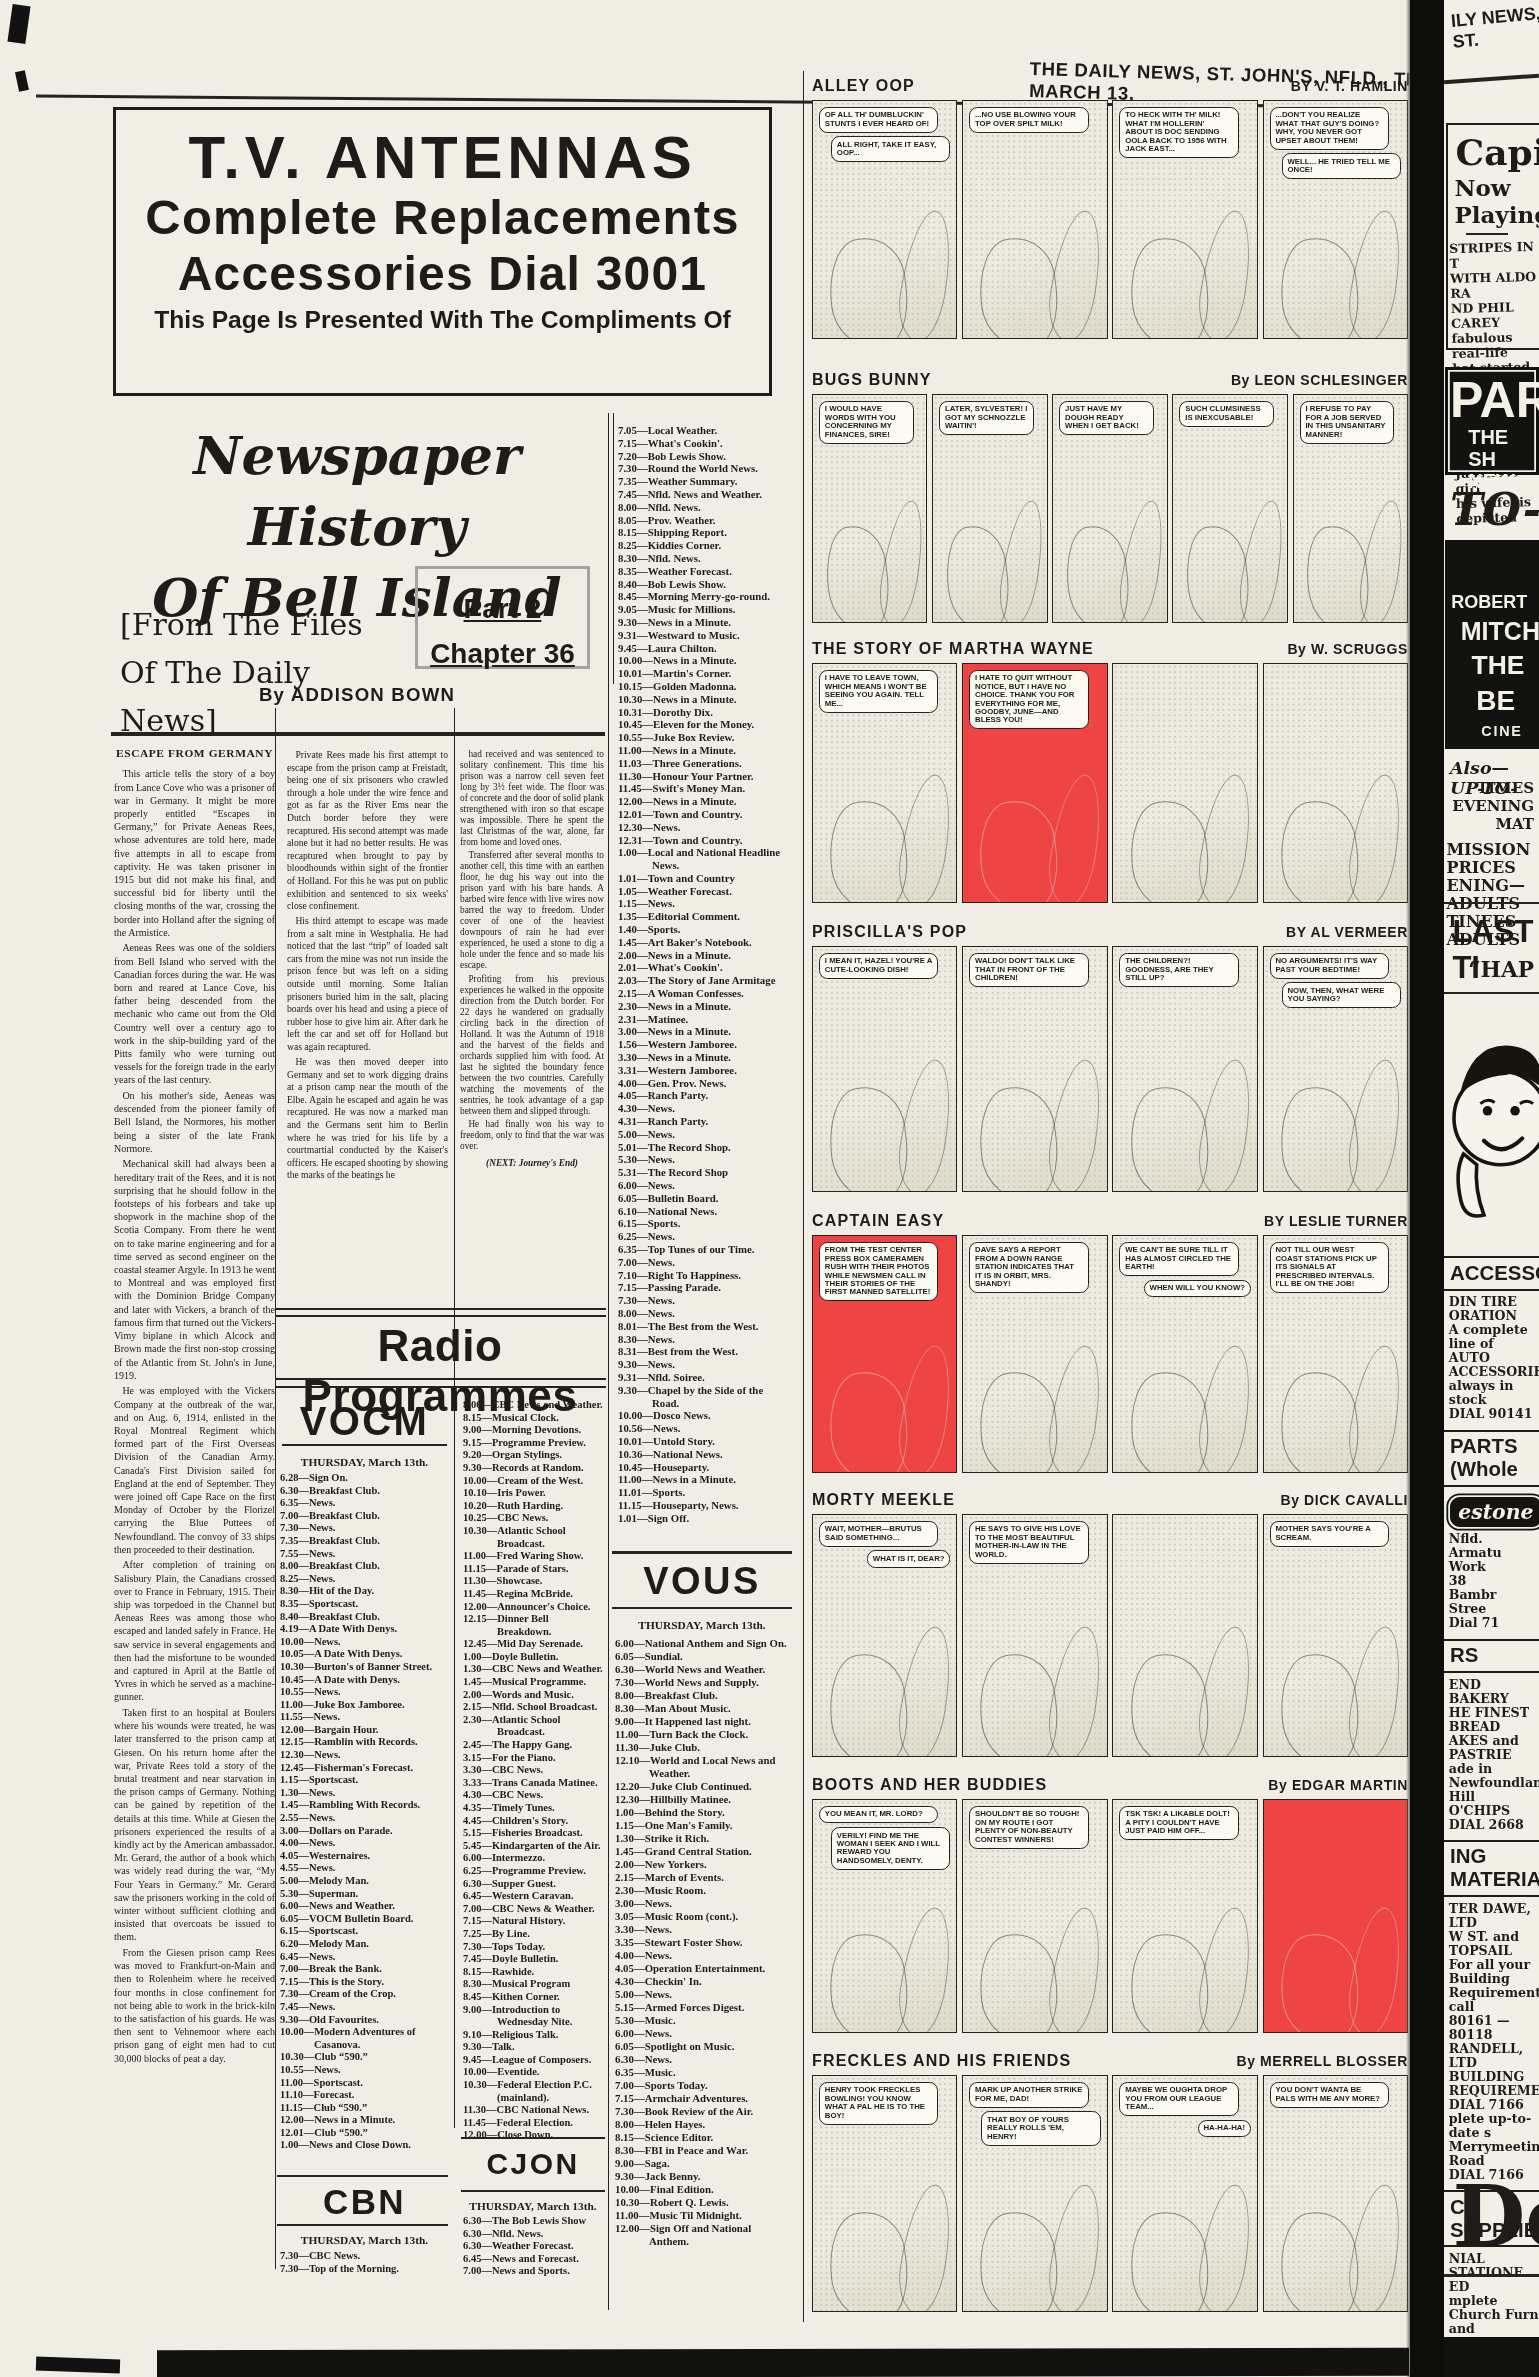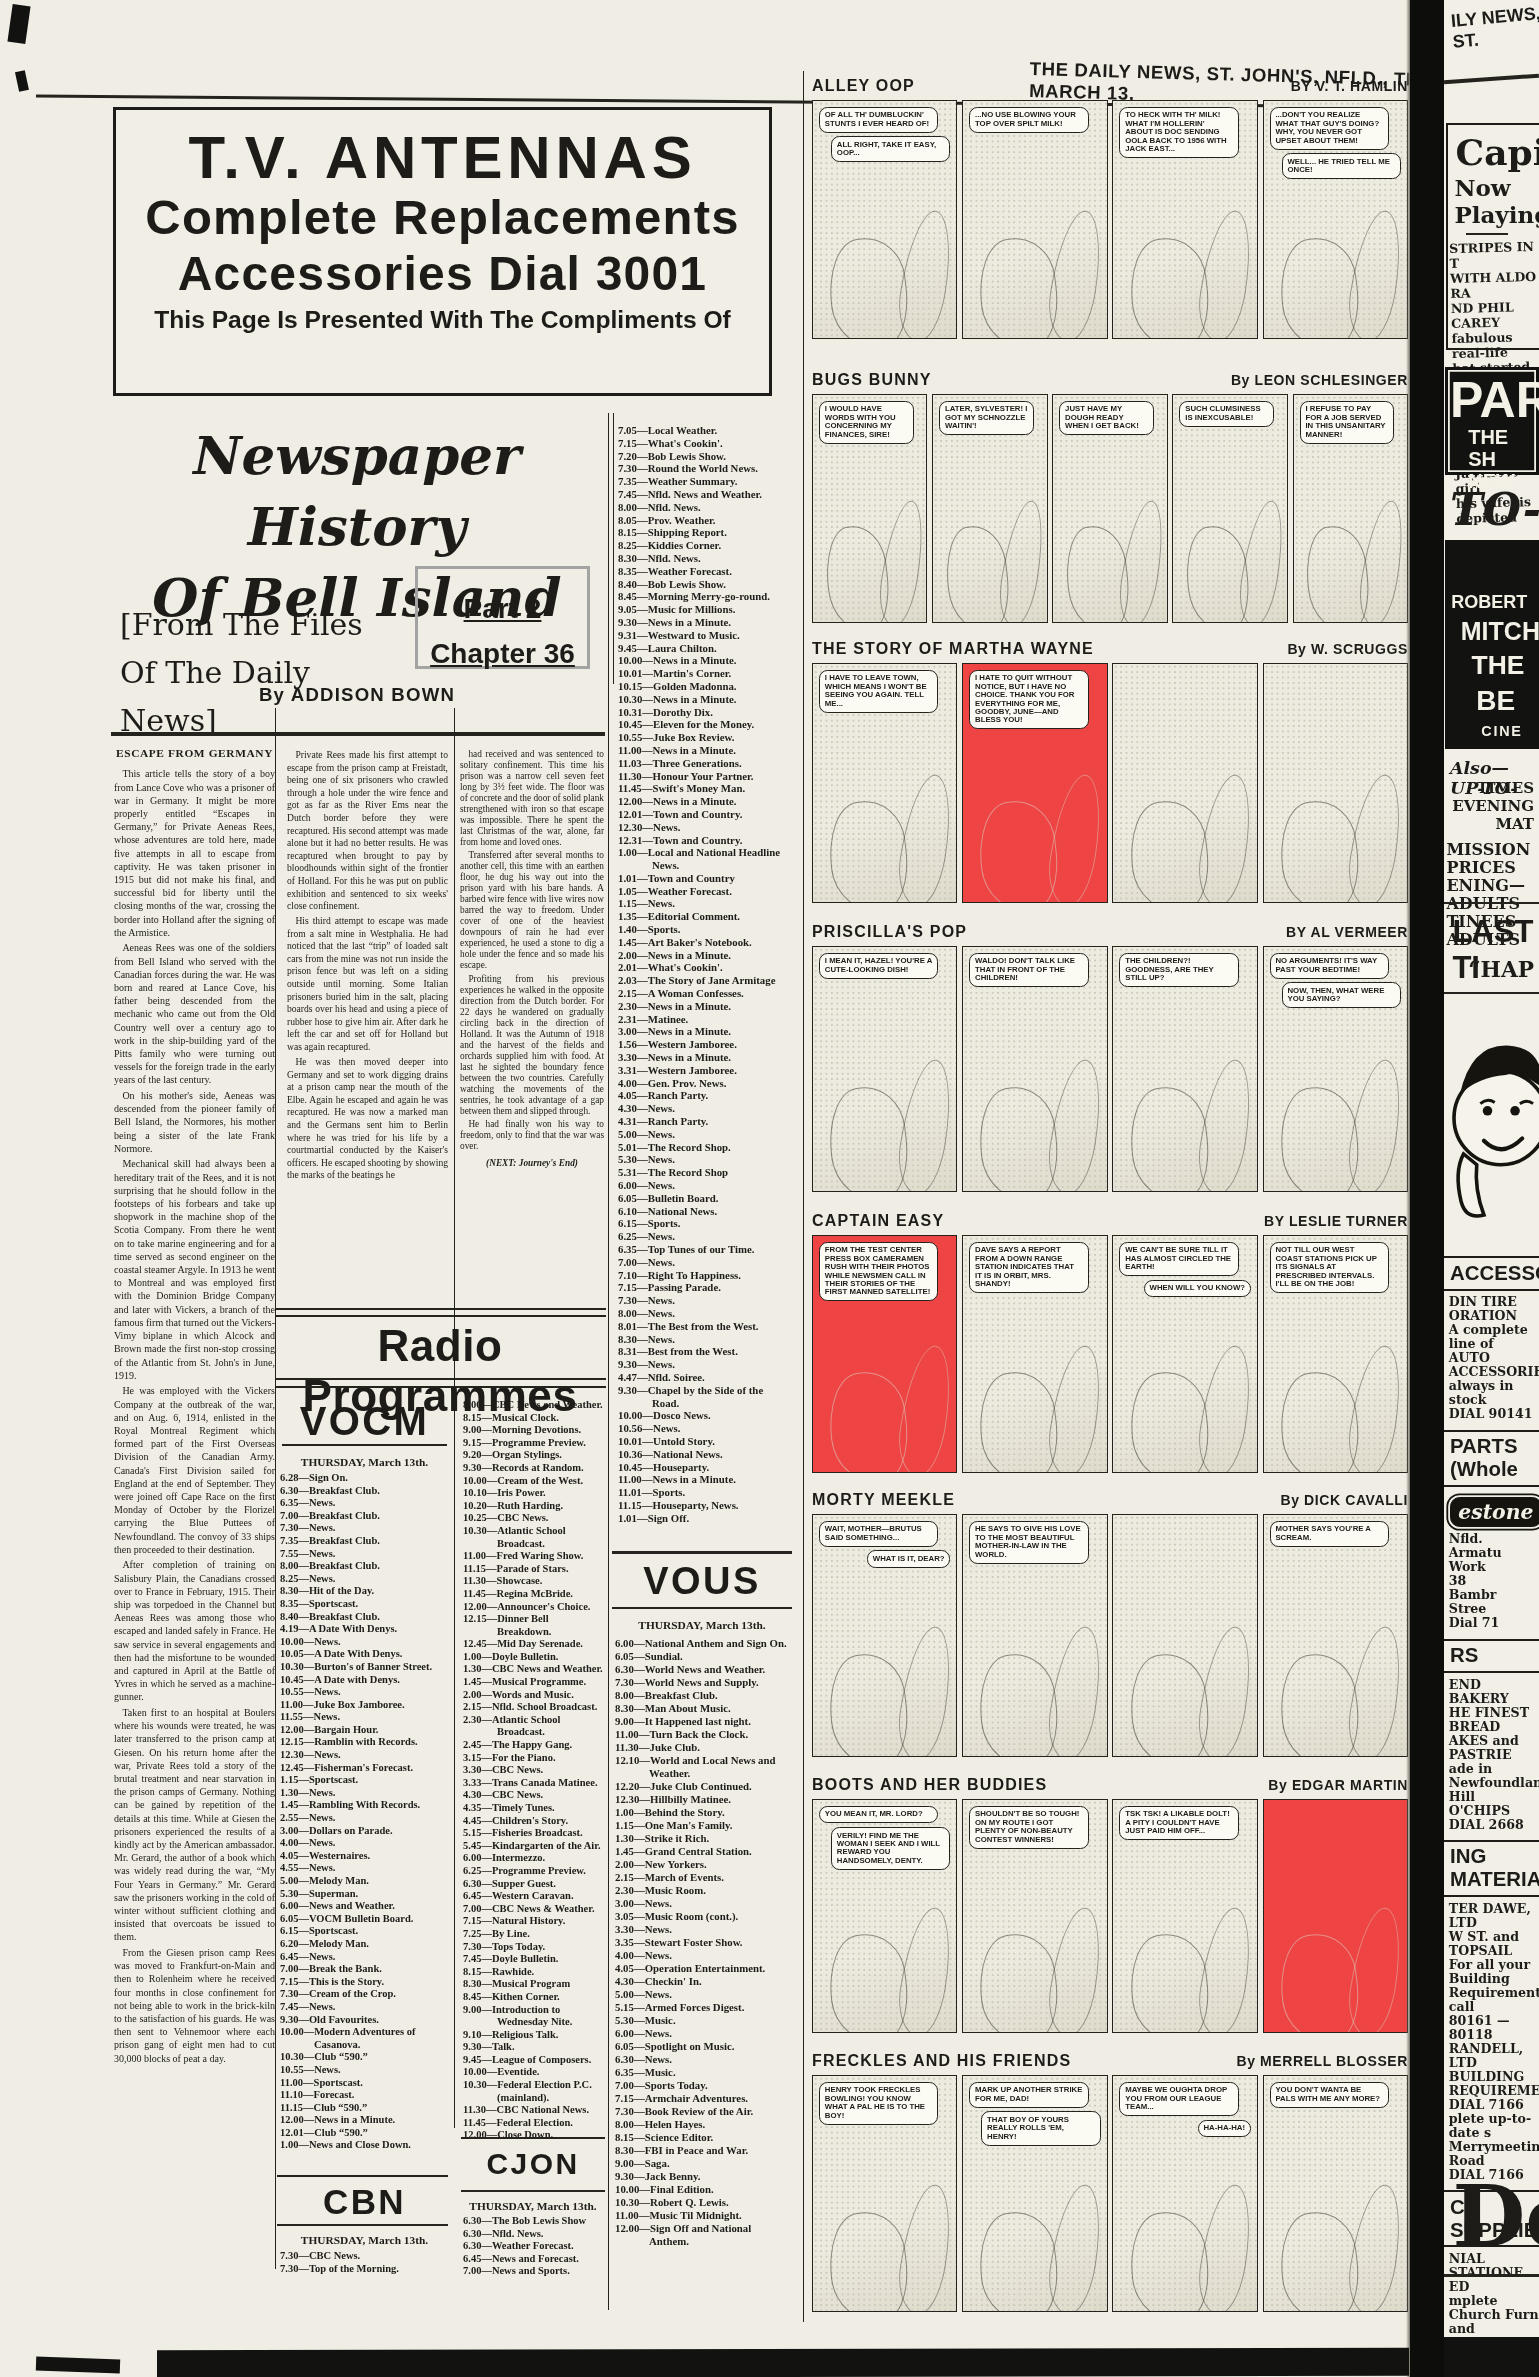--- a/index.html
+++ b/index.html
@@ -376,21 +376,21 @@
       <div class="sched-item">6.35—Top Tunes of our Time.</div>
       <div class="sched-item">7.00—News.</div>
       <div class="sched-item">7.10—Right To Happiness.</div>
       <div class="sched-item">7.15—Passing Parade.</div>
       <div class="sched-item">7.30—News.</div>
       <div class="sched-item">8.00—News.</div>
       <div class="sched-item">8.01—The Best from the West.</div>
       <div class="sched-item">8.30—News.</div>
       <div class="sched-item">8.31—Best from the West.</div>
       <div class="sched-item">9.30—News.</div>
-      <div class="sched-item">4.47—Nfld. Soiree.</div>
+      <div class="sched-item">9.31—Nfld. Soiree.</div>
       <div class="sched-item">9.30—Chapel by the Side of the Road.</div>
       <div class="sched-item">10.00—Dosco News.</div>
       <div class="sched-item">10.56—News.</div>
       <div class="sched-item">10.01—Untold Story.</div>
       <div class="sched-item">10.36—National News.</div>
       <div class="sched-item">10.45—Houseparty.</div>
       <div class="sched-item">11.00—News in a Minute.</div>
       <div class="sched-item">11.01—Sports.</div>
       <div class="sched-item">11.15—Houseparty, News.</div>
       <div class="sched-item">1.01—Sign Off.</div>

